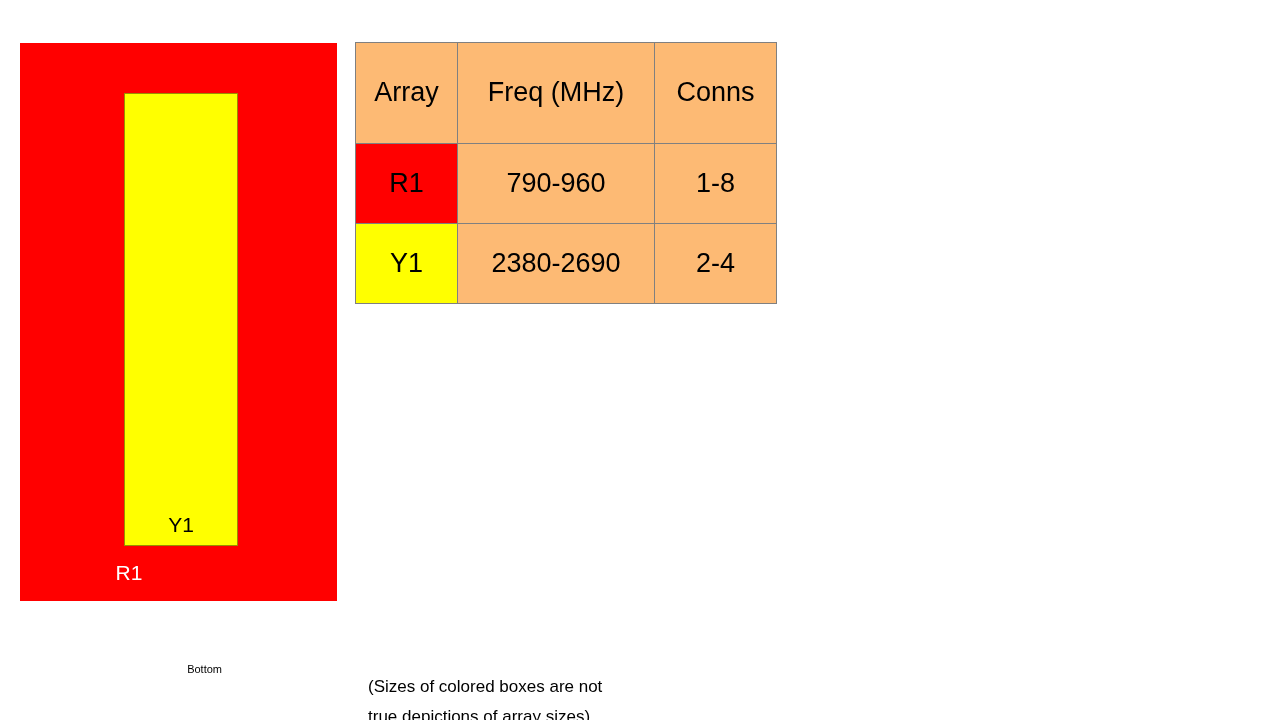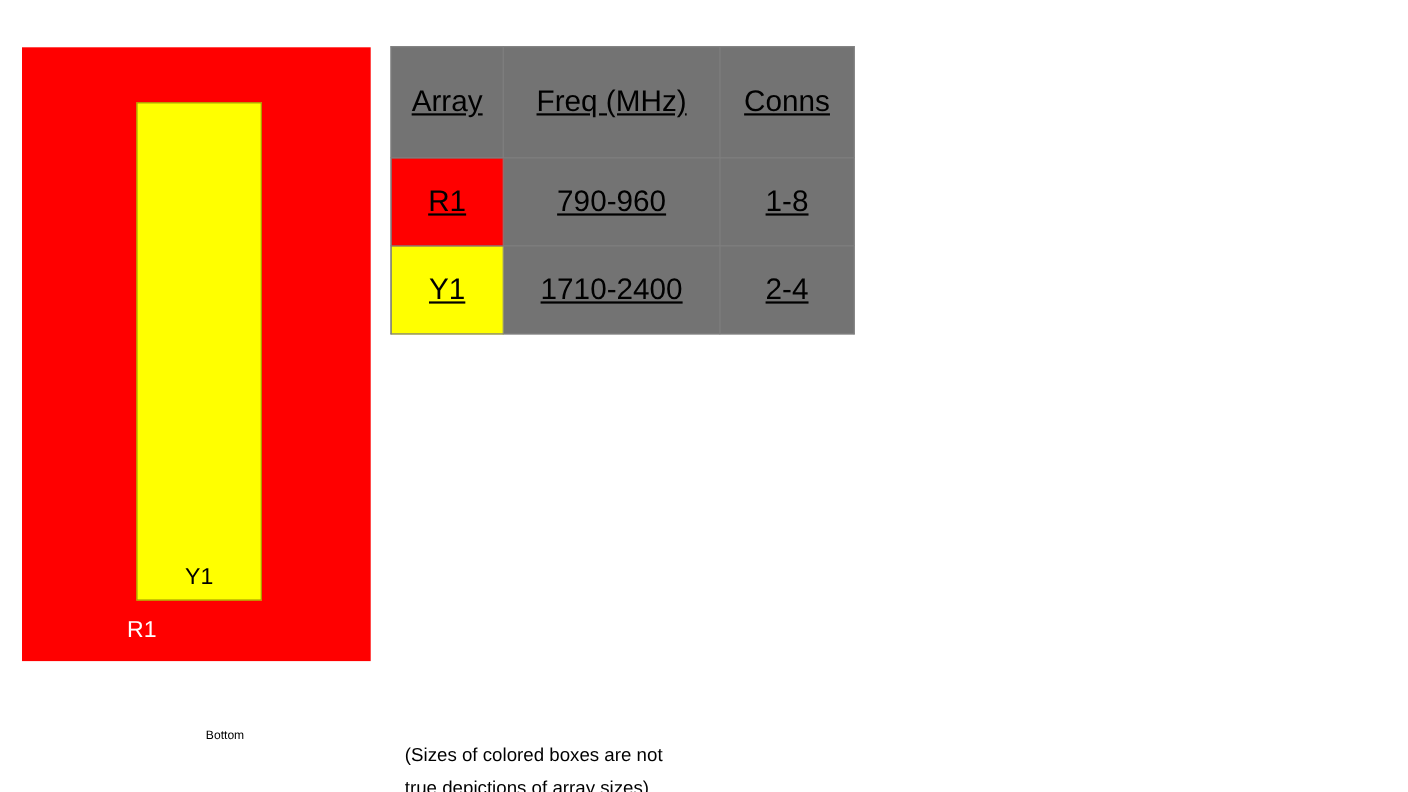--- a/index.html
+++ b/index.html
@@ -82,22 +82,21 @@
   
   #spec-table-wrap {
     position: absolute;
     left: 355px;
     top: 42px;
   }
 
   table.spec-table {
     border-collapse: collapse;
     table-layout: fixed;
-    background: #737373;
-    text-decoration: underline;
+    background: #fdba74;
   }
 
   table.spec-table td,
   table.spec-table th {
     border: 1px solid #808080;
     text-align: center;
     vertical-align: middle;
     font-weight: normal;
     font-size: 27px;
     line-height: 1.1;
@@ -161,21 +160,21 @@
       </tr>
     </thead>
     <tbody>
       <tr>
         <td class="col-array cell-red">R1</td>
         <td class="col-freq">790-960</td>
         <td class="col-conns">1-8</td>
       </tr>
       <tr>
         <td class="col-array cell-yellow">Y1</td>
-        <td class="col-freq">1710-2400</td>
+        <td class="col-freq">2380-2690</td>
         <td class="col-conns">2-4</td>
       </tr>
     </tbody>
   </table>
 </div>
 
 <div id="footnote">
   <span class="fn-line">(Sizes of colored boxes are not</span>
   <span class="fn-line">true depictions of array sizes)</span>
 </div>

